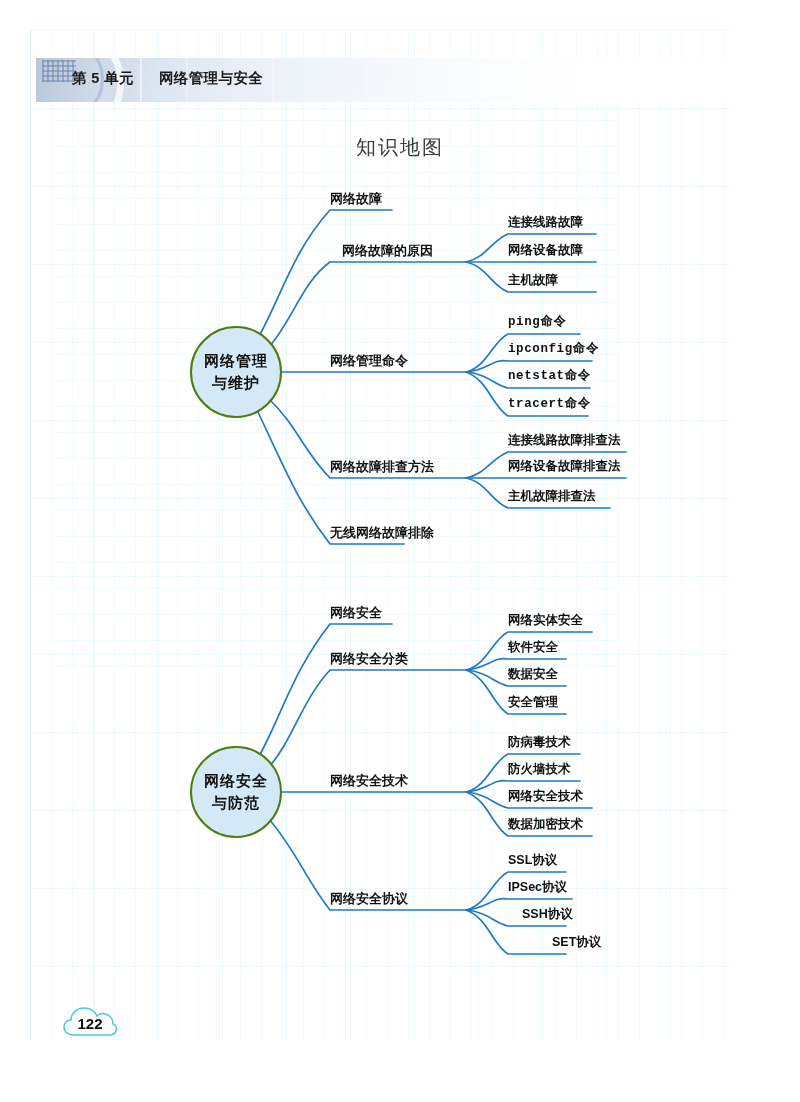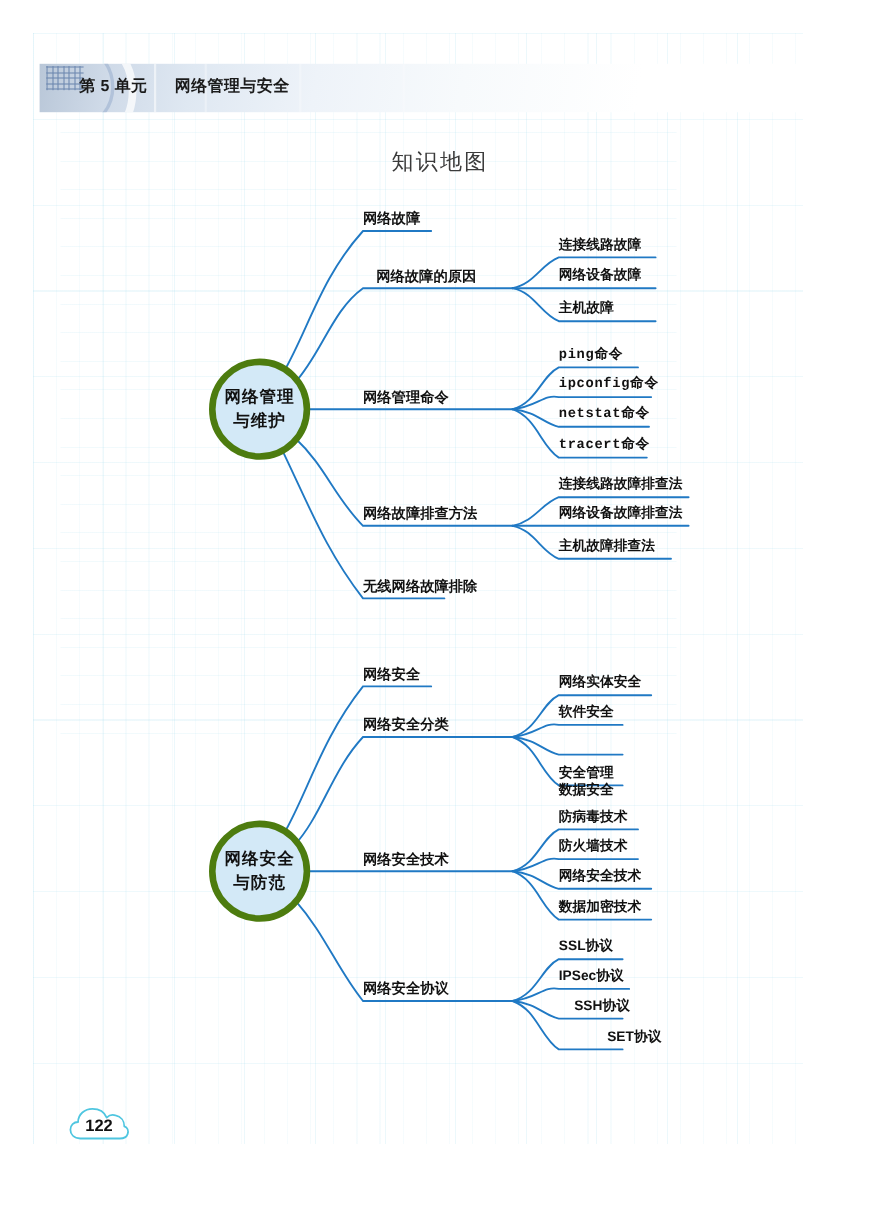--- a/index.html
+++ b/index.html
@@ -66,21 +66,21 @@
   
   .doc-title{
     position:absolute;left:0;top:134px;width:800px;text-align:center;
     font-size:20px;color:#3b3b3b;letter-spacing:2px;
   }
   
   svg.links{position:absolute;left:0;top:0;width:800px;height:1102px;pointer-events:none;}
   
   .hub{
     position:absolute;border-radius:50%;
-    background:#d3e9f7;border:6px solid #4d7c0f;
+    background:#d3e9f7;border:2px solid #4d7c0f;
     display:flex;align-items:center;justify-content:center;
     text-align:center;line-height:1.45;
     font-size:15px;font-weight:bold;color:#111;letter-spacing:1px;
     box-sizing:border-box;
   }
   
   .lbl{
     position:absolute;white-space:nowrap;
     font-size:12.5px;font-weight:bold;color:#111;
     line-height:1;
@@ -208,21 +208,21 @@
     </div>
   </div>
 
   <div class="lbl lv1" style="left:330px;top:606px;">网络安全</div>
   <div class="lbl lv1" style="left:330px;top:652px;">网络安全分类</div>
   <div class="lbl lv1" style="left:330px;top:774px;">网络安全技术</div>
   <div class="lbl lv1" style="left:330px;top:892px;">网络安全协议</div>
 
   <div class="lbl lv2" style="left:508px;top:614px;">网络实体安全</div>
   <div class="lbl lv2" style="left:508px;top:641px;">软件安全</div>
-  <div class="lbl lv2" style="left:508px;top:668px;margin-top:44px;">数据安全</div>
+  <div class="lbl lv2" style="left:508px;top:668px;">数据安全</div>
   <div class="lbl lv2" style="left:508px;top:696px;">安全管理</div>
 
   <div class="lbl lv2" style="left:508px;top:736px;">防病毒技术</div>
   <div class="lbl lv2" style="left:508px;top:763px;">防火墙技术</div>
   <div class="lbl lv2" style="left:508px;top:790px;">网络安全技术</div>
   <div class="lbl lv2" style="left:508px;top:818px;">数据加密技术</div>
 
   <div class="lbl lv2" style="left:508px;top:854px;">SSL协议</div>
   <div class="lbl lv2" style="left:508px;top:881px;">IPSec协议</div>
   <div class="lbl lv2" style="left:522px;top:908px;">SSH协议</div>

